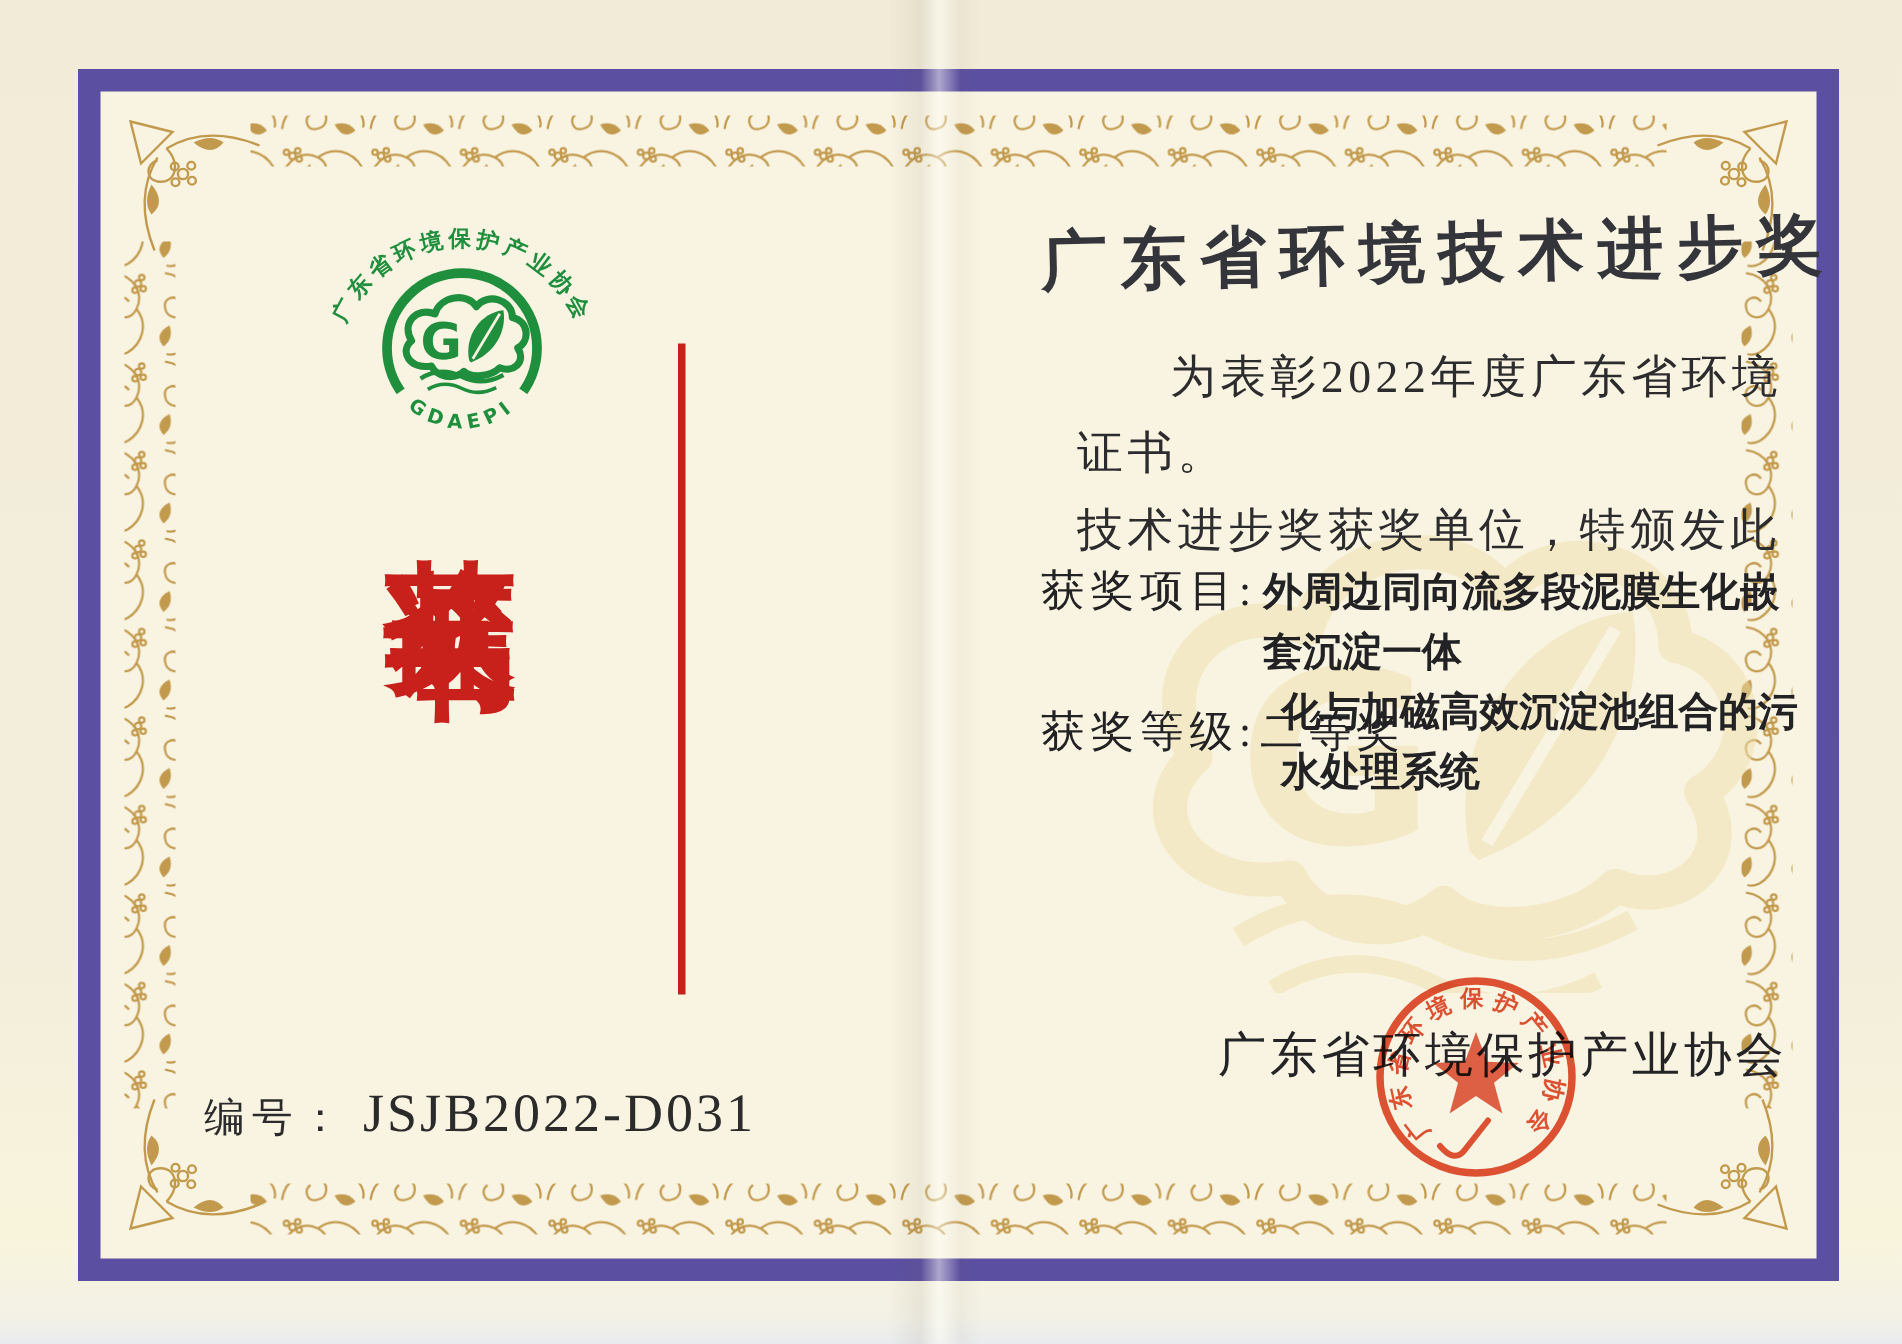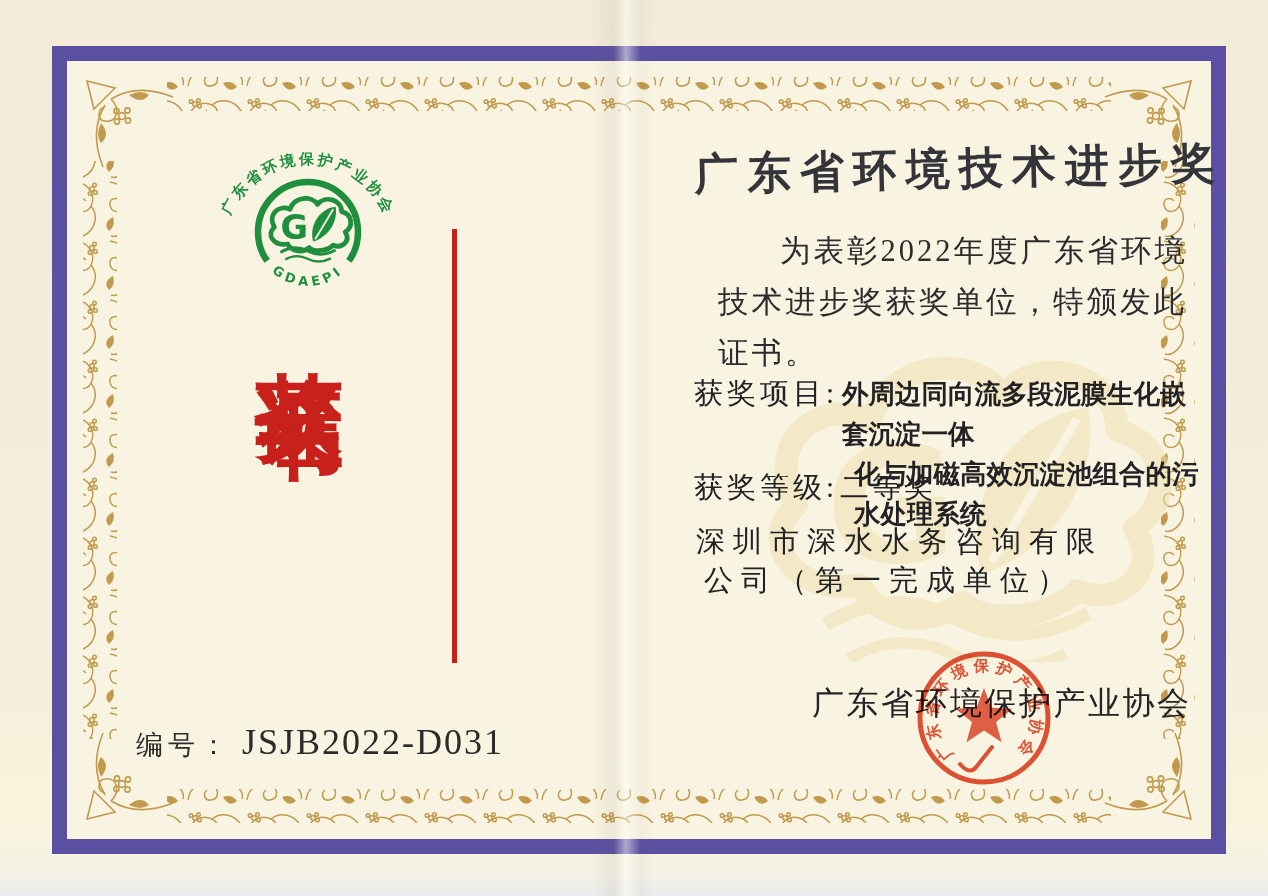--- a/index.html
+++ b/index.html
@@ -141,42 +141,38 @@
   </div>
 
   <svg class="watermark" width="430" height="340" viewBox="-75 -62 150 119">
     <use href="#cloud-mark"></use>
   </svg>
 
   <div class="award-title">广东省环境技术进步奖</div>
 
   <div class="body-text">
     <div class="indent">为表彰2022年度广东省环境</div>
+    <div>证书。</div>
     <div>技术进步奖获奖单位，特颁发此</div>
-    <div>证书。</div>
   </div>
 
   <div class="field field-project">
     <div class="flabel">获奖项目:</div>
     <div class="fvalue">
       <div>外周边同向流多段泥膜生化嵌套沉淀一体</div>
       <div class="line2">化与加磁高效沉淀池组合的污水处理系统</div>
     </div>
   </div>
 
   <div class="field field-grade">
     <div class="flabel">获奖等级:</div>
     <div class="fvalue">二等奖</div>
   </div>
 
   <div class="field field-unit">
-    <div class="fvalue">
-      <div>深圳市深水水务咨询有限</div>
-      <div class="line2">公司（第一完成单位）</div>
-    </div>
   </div>
 
   <div class="issuer-block">
     <div class="issuer-name">广东省环境保护产业协会</div>
   </div>
 
   <svg class="seal" width="168" height="158" viewBox="0 0 168 158">
     <defs>
       <path id="seal-arc" d="M 50.8,111.2 A 47,47 0 1 1 117.2,111.2"></path>
     </defs>

